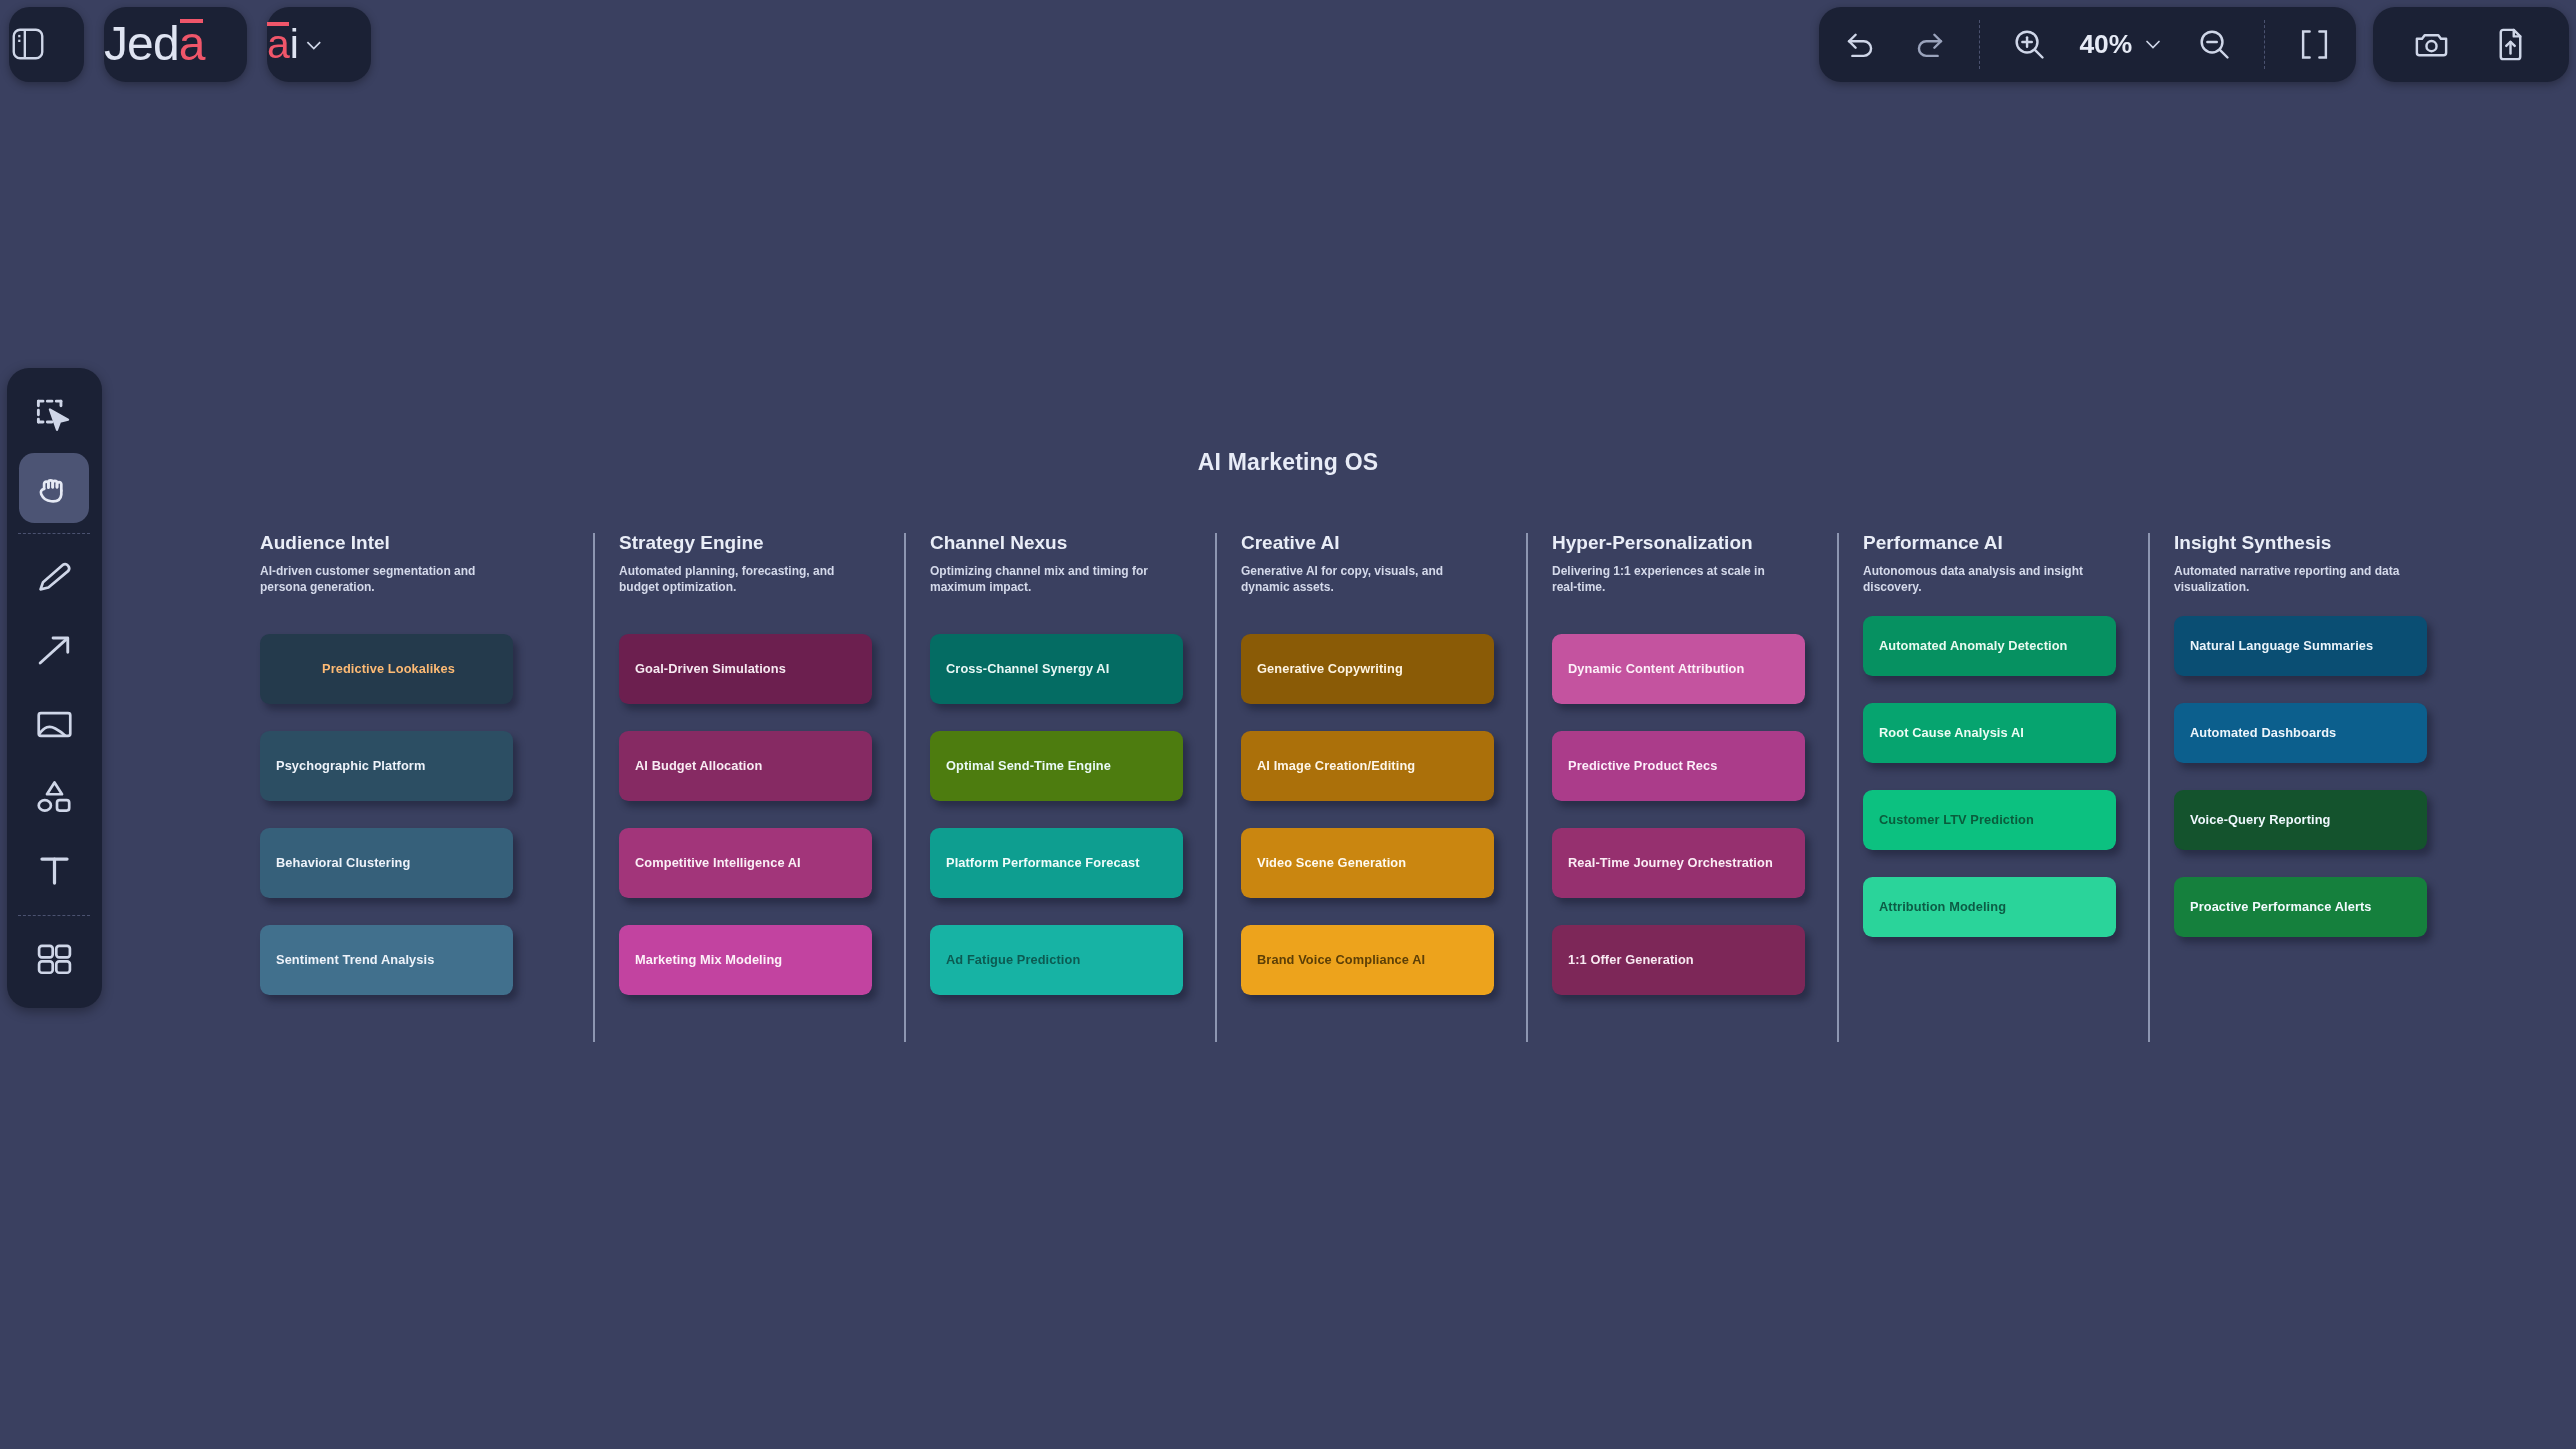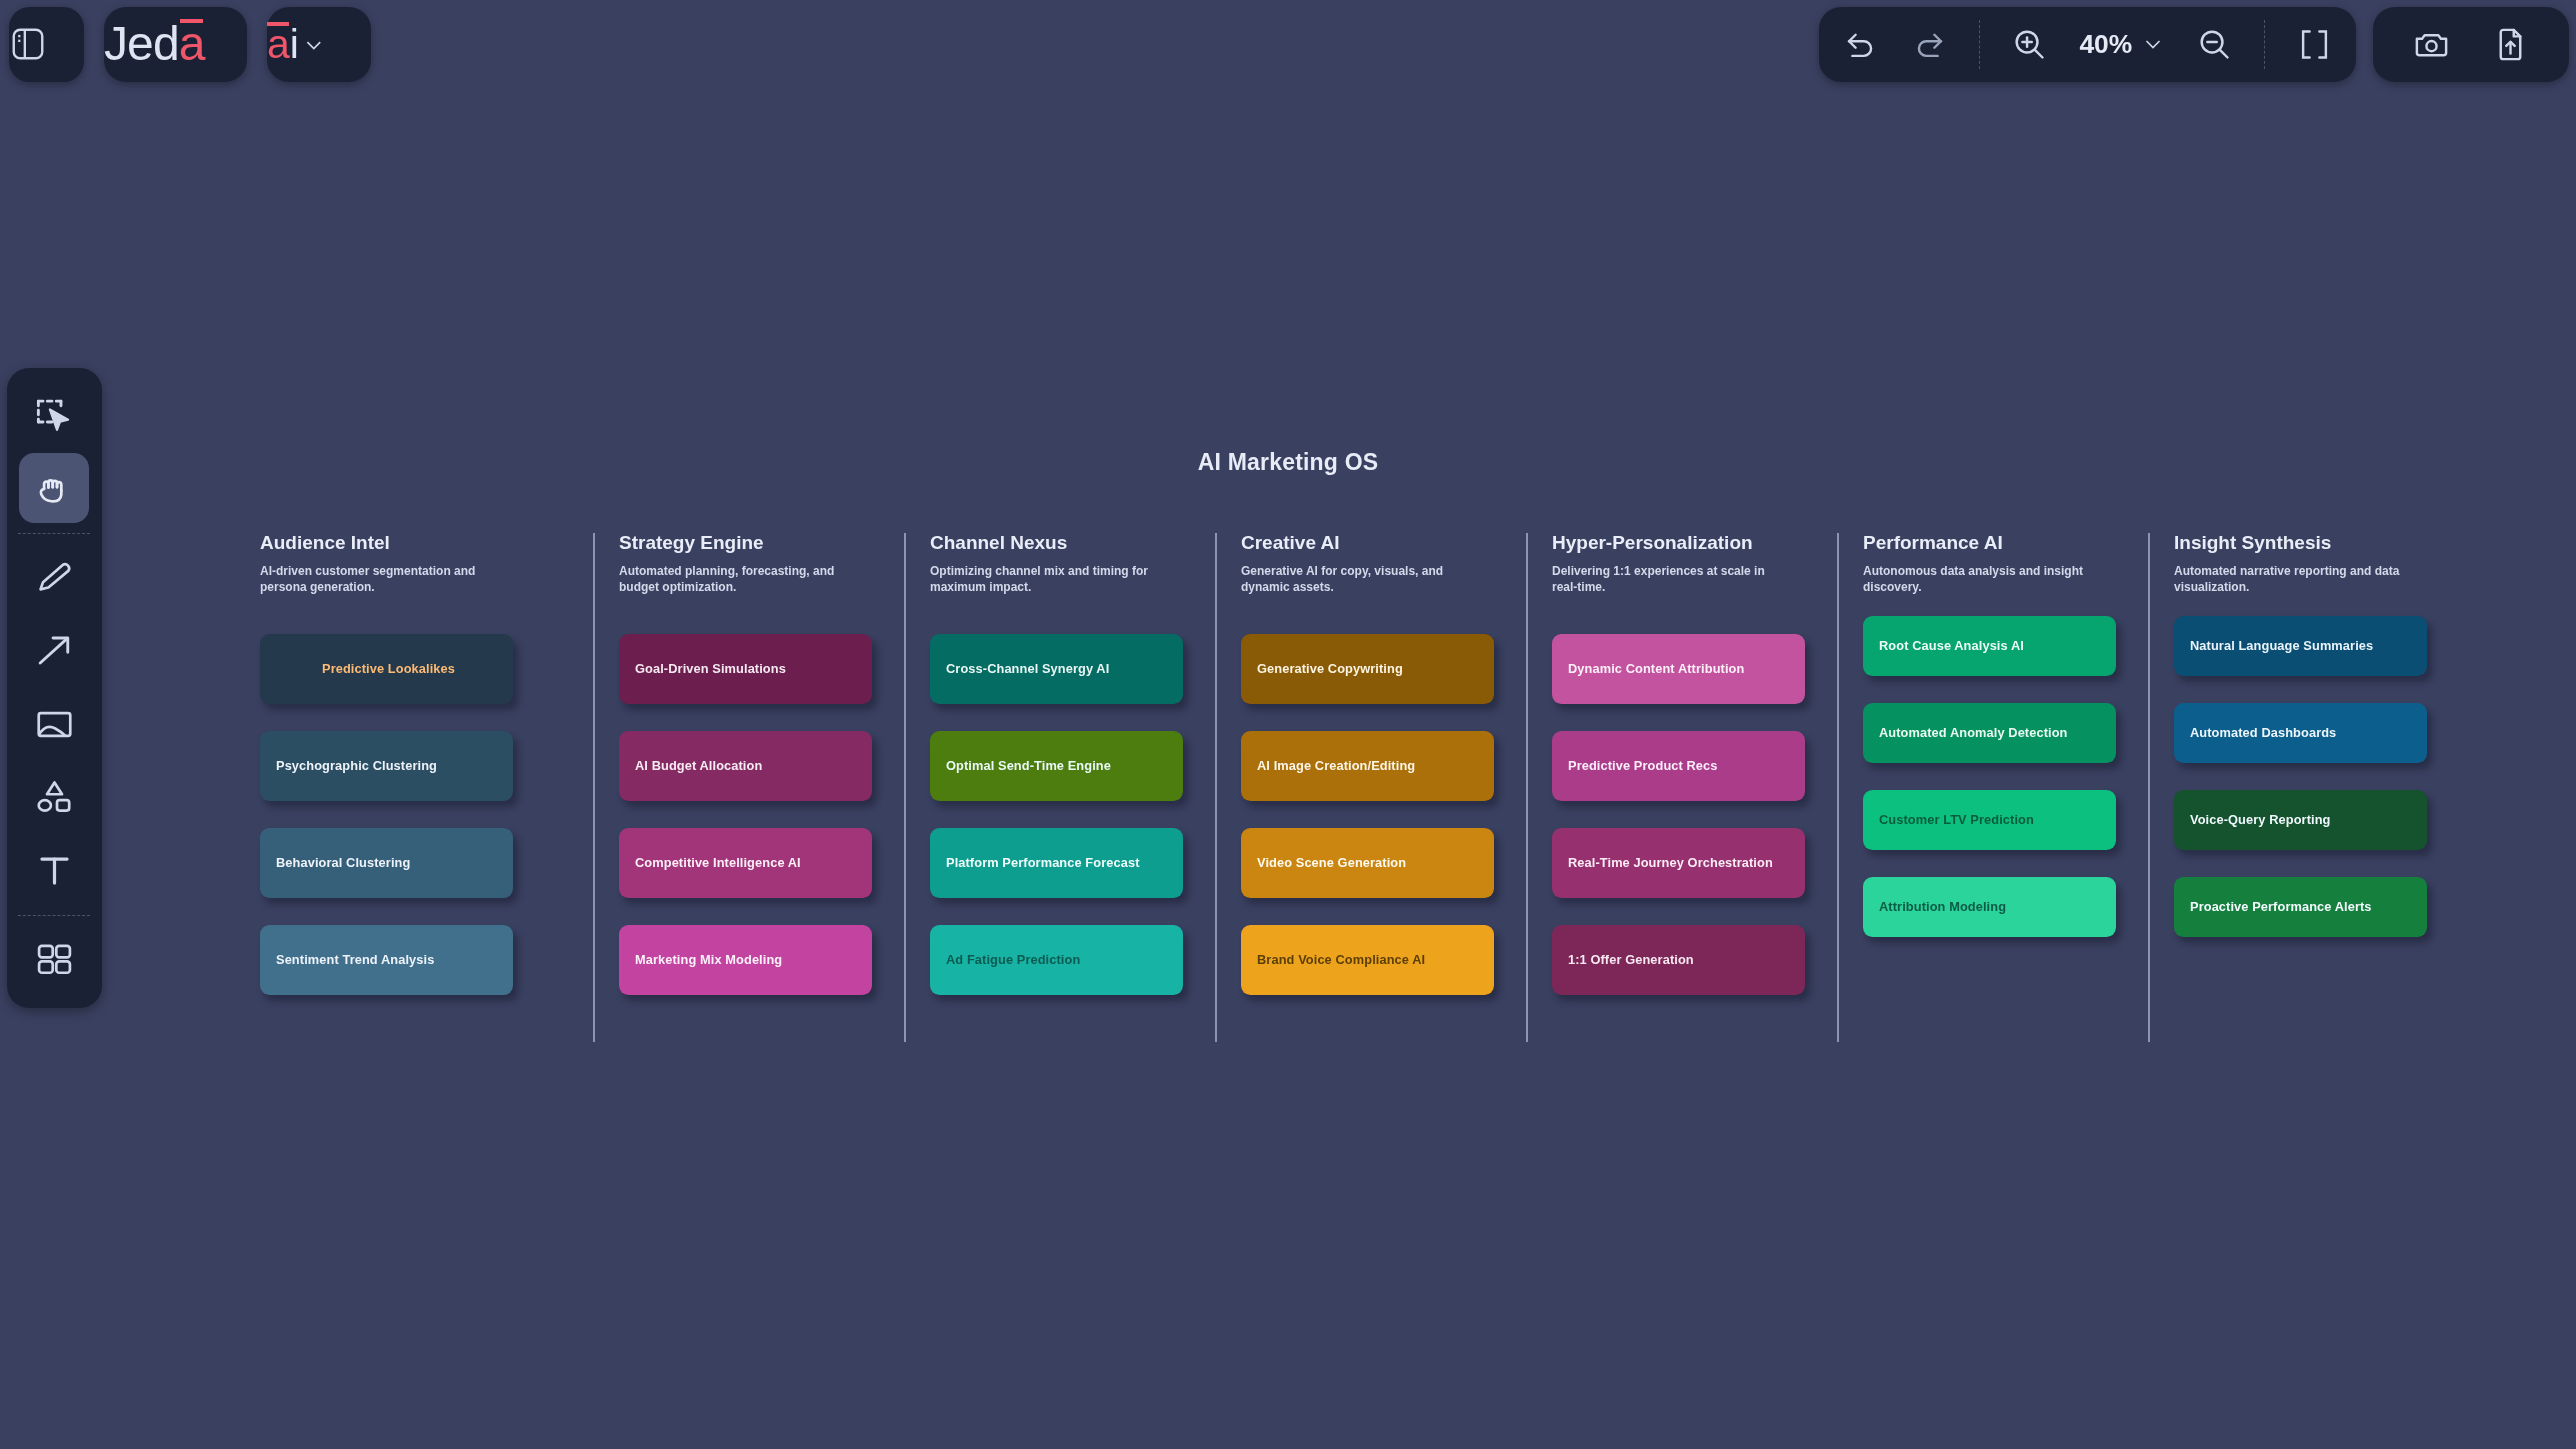--- a/index.html
+++ b/index.html
@@ -277,21 +277,21 @@
     <div class="board-title">AI Marketing OS</div>
     <div class="columns" id="columns">
         <div class="column">
           <div class="col-title">Audience Intel</div>
           <div class="col-desc">AI-driven customer segmentation and persona generation.</div>
           <div class="cards">
             <div class="card tall" style="background: rgb(36, 58, 76);">
               <span class="card-label" style="color: #fdba74; padding-left: 46px;">Predictive Lookalikes</span>
             </div>
             <div class="card tall" style="background: rgb(44, 78, 99);">
-              <span class="card-label" style="color: rgb(238, 243, 250);">Psychographic Clustering</span>
+              <span class="card-label" style="color: rgb(238, 243, 250);">Psychographic Platform</span>
             </div>
             <div class="card tall" style="background: rgb(54, 96, 122);">
               <span class="card-label" style="color: rgb(238, 243, 250);">Behavioral Clustering</span>
             </div>
             <div class="card tall" style="background: rgb(65, 112, 141);">
               <span class="card-label" style="color: rgb(238, 243, 250);">Sentiment Trend Analysis</span>
             </div>
           </div>
         </div>
         <div class="column">
@@ -363,25 +363,25 @@
             </div>
             <div class="card tall" style="background: rgb(125, 39, 88);">
               <span class="card-label" style="color: rgb(248, 233, 241);">1:1 Offer Generation</span>
             </div>
           </div>
         </div>
         <div class="column">
           <div class="col-title">Performance AI</div>
           <div class="col-desc">Autonomous data analysis and insight discovery.</div>
           <div class="cards raised">
+            <div class="card short" style="background: rgb(6, 145, 97);">
+              <span class="card-label" style="color: rgb(234, 250, 241);">Automated Anomaly Detection</span>
+            </div>
             <div class="card short" style="background: rgb(6, 164, 111);">
               <span class="card-label" style="color: rgb(237, 252, 244);">Root Cause Analysis AI</span>
-            </div>
-            <div class="card short" style="background: rgb(6, 145, 97);">
-              <span class="card-label" style="color: rgb(234, 250, 241);">Automated Anomaly Detection</span>
             </div>
             <div class="card short" style="background: rgb(12, 193, 128);">
               <span class="card-label" style="color: rgb(10, 92, 60);">Customer LTV Prediction</span>
             </div>
             <div class="card short" style="background: rgb(42, 212, 154);">
               <span class="card-label" style="color: rgb(12, 92, 69);">Attribution Modeling</span>
             </div>
           </div>
         </div>
         <div class="column">

